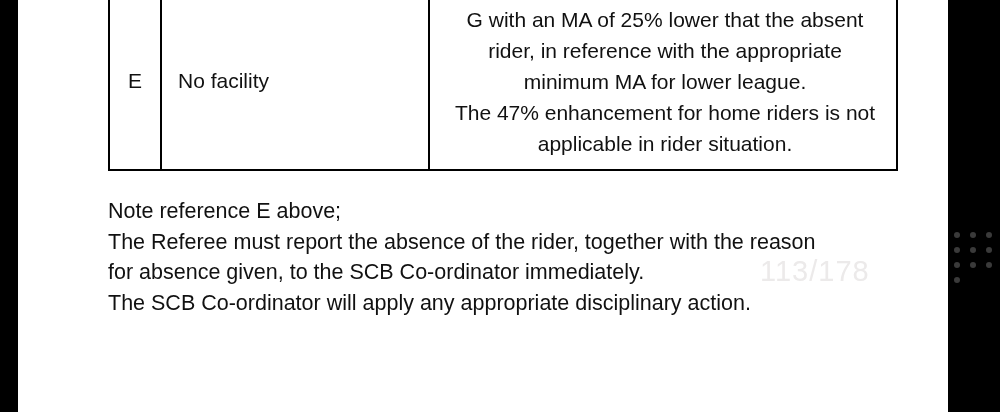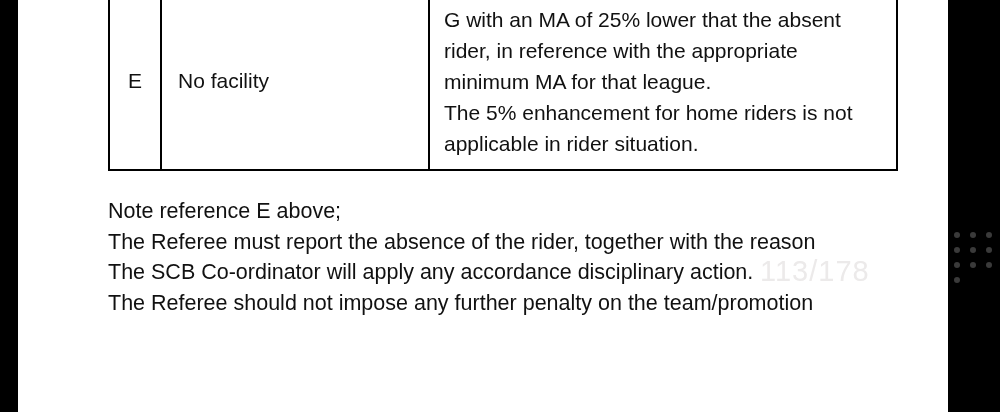--- a/index.html
+++ b/index.html
@@ -76,21 +76,21 @@
   .doc-table td.col-desc {
     width: 250px;
     padding-left: 16px;
   }
   .doc-table td.col-rule {
     padding-left: 14px;
     padding-right: 10px;
     vertical-align: top;
     padding-top: 6px;
   }
-  .rule-line { display: block; }
+  .rule-line { display: block; text-align: center; }
 
   
   .notes {
     position: absolute;
     left: 108px;
     top: 196px;
     width: 800px;
     font-size: 21.5px;
     line-height: 30.5px;
   }
@@ -128,28 +128,28 @@
 </div>
 
 <table class="doc-table">
   <tbody>
     <tr>
       <td class="col-code">E</td>
       <td class="col-desc">No facility</td>
       <td class="col-rule">
         <span class="rule-line">G with an MA of 25% lower that the absent</span>
         <span class="rule-line">rider, in reference with the appropriate</span>
-        <span class="rule-line">minimum MA for that league.</span>
-        <span class="rule-line">The 5% enhancement for home riders is not</span>
+        <span class="rule-line">minimum MA for lower league.</span>
+        <span class="rule-line">The 47% enhancement for home riders is not</span>
         <span class="rule-line">applicable in rider situation.</span>
       </td>
     </tr>
   </tbody>
 </table>
 
 <div class="notes">
   <span class="note-line">Note reference E above;</span>
   <span class="note-line">The Referee must report the absence of the rider, together with the reason</span>
-  <span class="note-line">The SCB Co-ordinator will apply any accordance disciplinary action.</span>
-  <span class="note-line">The Referee should not impose any further penalty on the team/promotion</span>
+  <span class="note-line">for absence given, to the SCB Co-ordinator immediately.</span>
+  <span class="note-line">The SCB Co-ordinator will apply any appropriate disciplinary action.</span>
 </div>
 
 <div class="page-number">113/178</div>
 
 </body></html>

